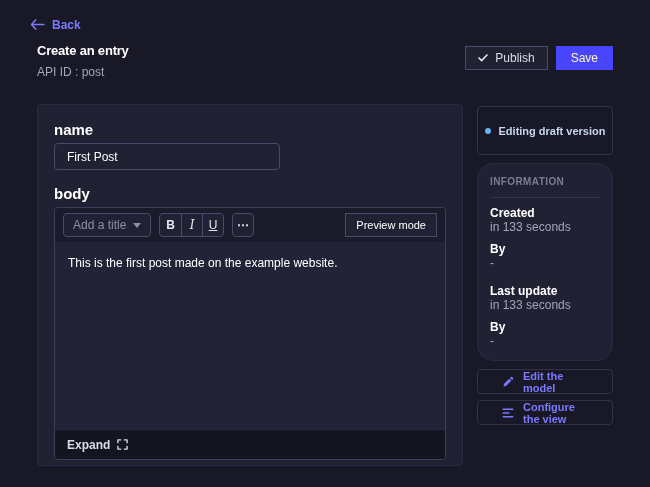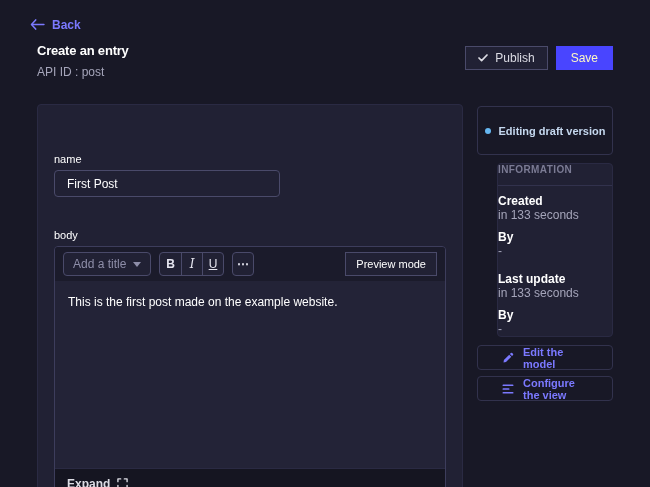--- a/index.html
+++ b/index.html
@@ -35,21 +35,21 @@
 
   .content { display: flex; gap: 14px; padding: 25px 37px 0; align-items: flex-start; }
 
   .main-card {
     width: 426px;
     background: #212134;
     border: 1px solid #2a2a43;
     border-radius: 4px;
     padding: 16px 16px 5px;
   }
-  .field-label { font-size: 11px; font-weight: normal; color: #ffffff; margin-bottom: 5px; margin-top: 32px; }
+  .field-label { font-size: 15px; font-weight: bold; color: #ffffff; margin-bottom: 5px; }
   .text-input {
     width: 226px; height: 27px;
     background: #212134; border: 1px solid #4a4a6a; border-radius: 4px;
     color: #ffffff; font-size: 12px; padding: 0 12px;
     font-family: "Liberation Sans", sans-serif;
     outline: none;
   }
   .field-body { margin-top: 15px; }
 
   .editor {
@@ -111,22 +111,22 @@
   .sidebar { width: 136px; margin-top: 2px; display: flex; flex-direction: column; }
   .draft-box {
     height: 49px; border: 1px solid #32324d; border-radius: 4px;
     display: flex; align-items: center; justify-content: center; gap: 8px;
     margin-bottom: 8px;
   }
   .draft-dot { width: 6px; height: 6px; border-radius: 50%; background: #66b7f1; flex: none; }
   .draft-label { font-size: 11px; font-weight: bold; color: #c5d8ef; }
 
   .info-box {
-    background: #212134; border: 1px solid #2a2a43; border-radius: 4px;
-    padding: 0; margin-bottom: 8px; margin-left: 20px;
+    background: #212134; border: 1px solid #2a2a43; border-radius: 16px;
+    padding: 12px; margin-bottom: 8px;
   }
   .info-title { font-size: 10px; font-weight: bold; color: #7b7b94; letter-spacing: 0.4px; }
   .info-divider { height: 1px; background: #32324d; margin: 10px 0 4px; }
   .info-row {
     display: flex; justify-content: flex-end; align-items: baseline;
     margin-top: 8px; font-size: 12px; flex-direction: column;
   }
   .info-row-label { font-weight: bold; color: #ffffff; }
   .info-row-value { color: #a5a5ba; text-align: right; }
   .info-group-gap { margin-top: 14px; }

